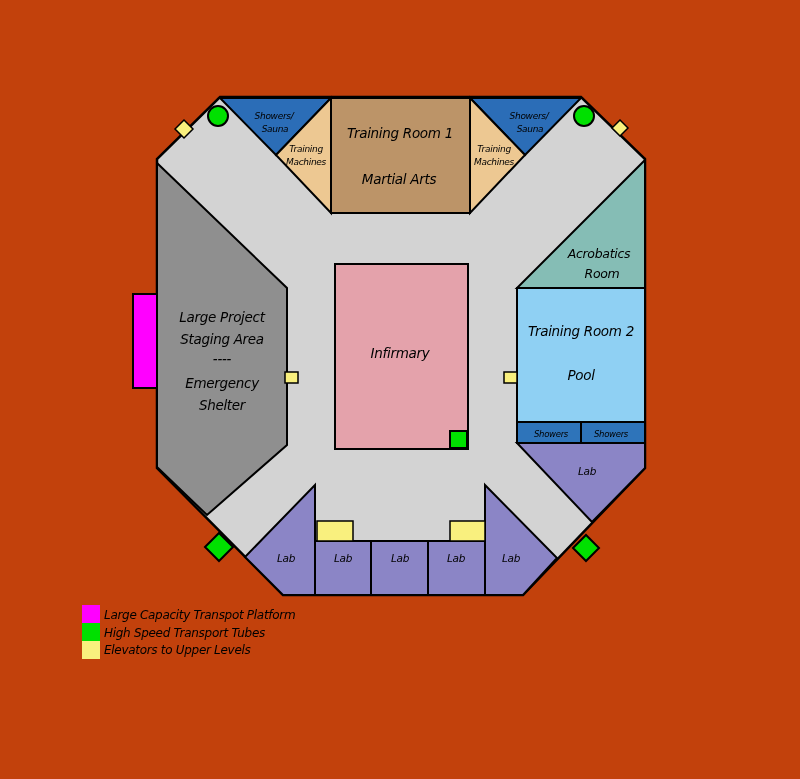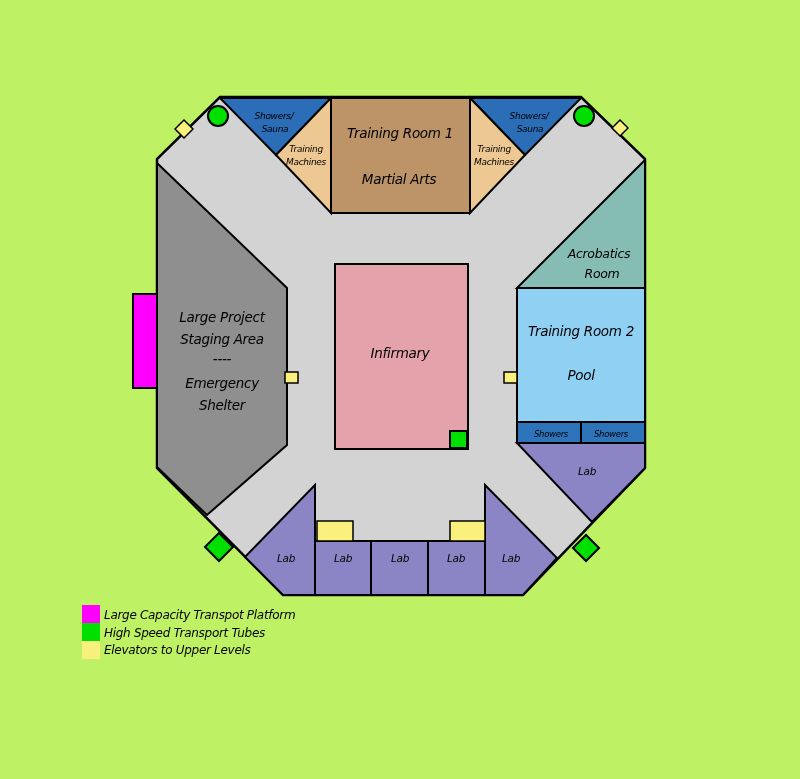--- a/index.html
+++ b/index.html
@@ -1,19 +1,19 @@
 <!DOCTYPE html>
 <html><head>
 <meta charset="utf-8">
 <style>
   html,body{margin:0;padding:0;background:#ffffff;}
   .page{
     position:relative;
     width:800px;height:779px;
-    background:#bef264;
+    background:#c2410c;
     overflow:hidden;
     font-family:"DejaVu Sans","Liberation Sans",sans-serif;
   }
   svg{display:block;}
   .t{
     font-family:"DejaVu Sans","Liberation Sans",sans-serif;
     font-style:italic;
     fill:#000000;
     text-anchor:middle;
     letter-spacing:-0.3px;

